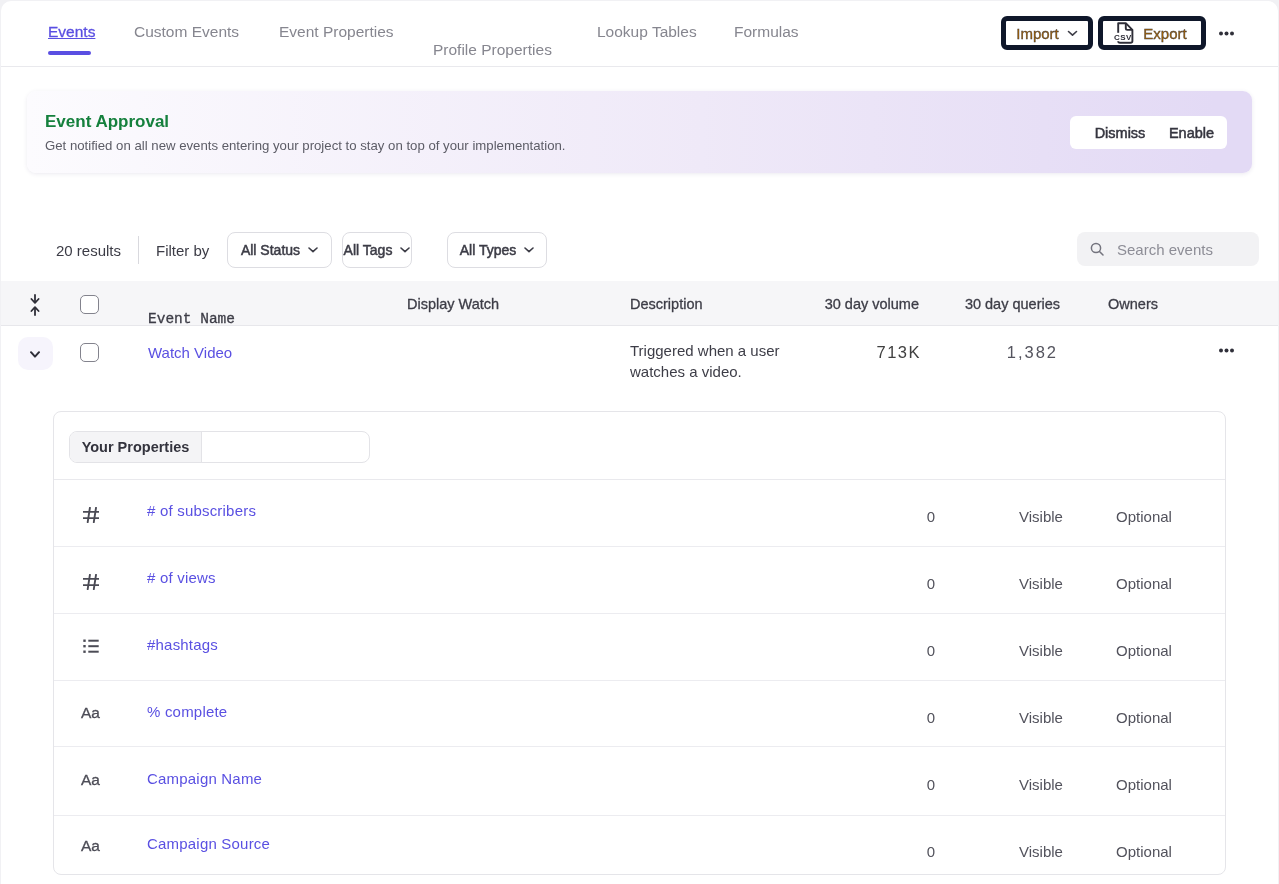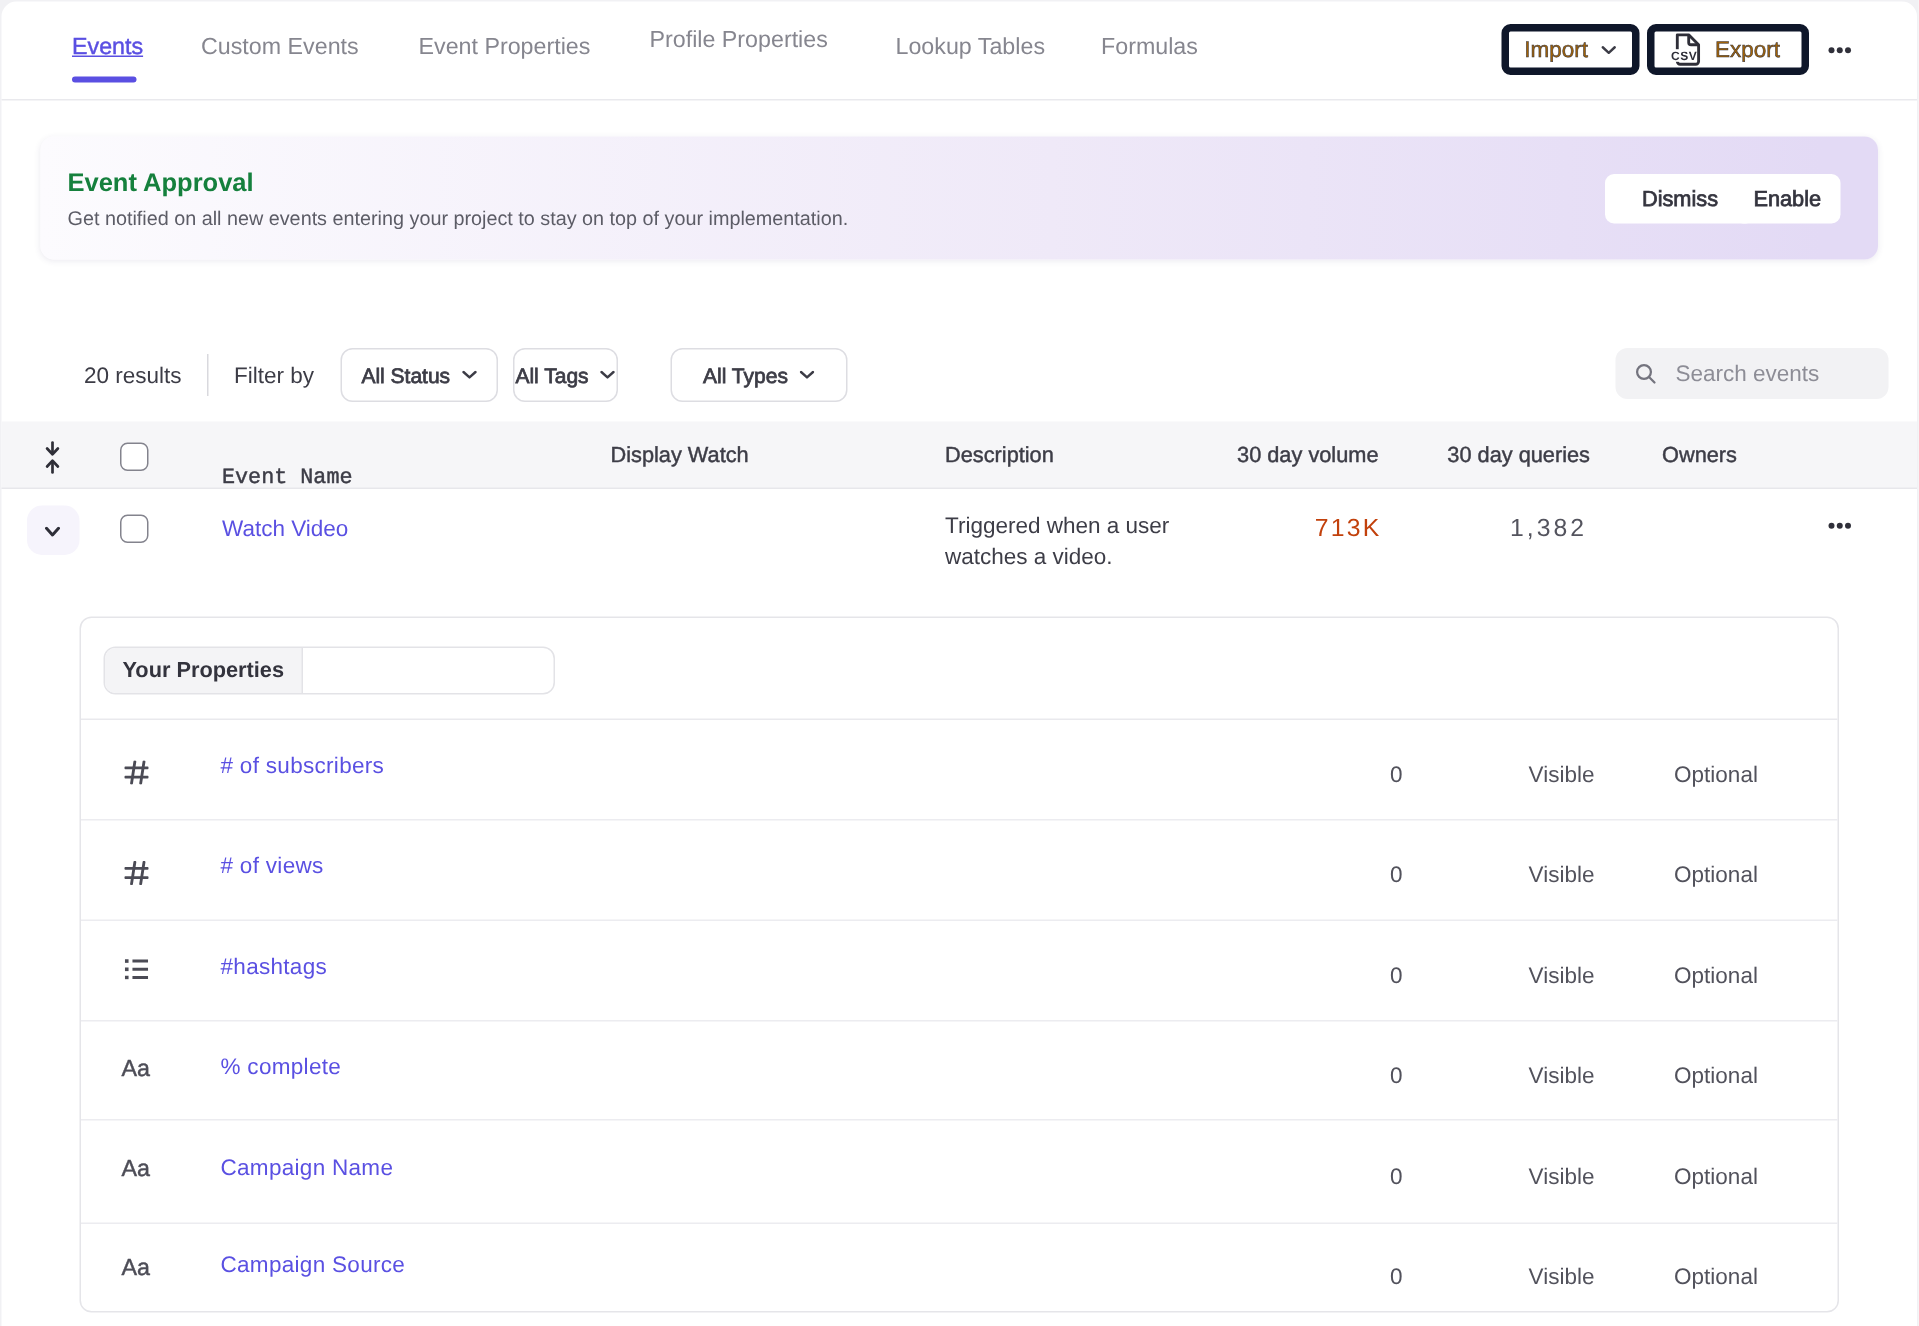--- a/index.html
+++ b/index.html
@@ -16,21 +16,21 @@
   .propval { position:absolute; font-size:15px; color:#52525c; white-space:nowrap; }
 </style>
 </head>
 <body>
 <div class="card"></div>
 
 <div class="tab active" style="left:48px; top:23px;">Events</div>
 <div class="abs" style="left:48px; top:51px; width:43px; height:4px; border-radius:2px; background:#5a4fe2;"></div>
 <div class="tab" style="left:134px; top:23px;">Custom Events</div>
 <div class="tab" style="left:279px; top:23px;">Event Properties</div>
-<div class="tab" style="left:433px; top:18px;">Profile Properties</div>
+<div class="tab" style="left:433px; top:41px;">Profile Properties</div>
 <div class="tab" style="left:597px; top:23px;">Lookup Tables</div>
 <div class="tab" style="left:734px; top:23px;">Formulas</div>
 <div class="abs" style="left:1px; top:66px; right:1px; height:1px; background:#e9e9ed;"></div>
 
 <div class="btn" style="left:1001px; top:16px; width:92px; height:34px; gap:8px;">Import
   <svg width="11" height="7" viewBox="0 0 11 7">
       <path d="M1.5 1.5 L5.5 5.2 L9.5 1.5" fill="none" stroke="#3c3c46" stroke-width="1.6" stroke-linecap="round" stroke-linejoin="round"></path>
     </svg>
 </div>
 <div class="btn" style="left:1098px; top:16px; width:108px; height:34px; gap:9px;">
@@ -59,21 +59,21 @@
 <div class="ddbtn" style="left:227px; top:232px; width:105px; height:36px;">All Status
   <svg width="10" height="6" viewBox="0 0 10 6">
       <path d="M1 1 L5 4.6 L9 1" fill="none" stroke="#3c3c46" stroke-width="1.6" stroke-linecap="round" stroke-linejoin="round"></path>
     </svg>
 </div>
 <div class="ddbtn" style="left:342px; top:232px; width:70px; height:36px;">All Tags
   <svg width="10" height="6" viewBox="0 0 10 6">
       <path d="M1 1 L5 4.6 L9 1" fill="none" stroke="#3c3c46" stroke-width="1.6" stroke-linecap="round" stroke-linejoin="round"></path>
     </svg>
 </div>
-<div class="ddbtn" style="left:447px; top:232px; width:118px; height:36px;">All Types
+<div class="ddbtn" style="left:447px; top:232px; width:100px; height:36px;">All Types
   <svg width="10" height="6" viewBox="0 0 10 6">
       <path d="M1 1 L5 4.6 L9 1" fill="none" stroke="#3c3c46" stroke-width="1.6" stroke-linecap="round" stroke-linejoin="round"></path>
     </svg>
 </div>
 
 <div class="abs" style="left:1077px; top:232px; width:182px; height:34px; background:#f2f2f4; border-radius:8px;"></div>
 <svg class="abs" style="left:1089px; top:241px;" width="16" height="16" viewBox="0 0 16 16">
   <circle cx="7" cy="7" r="4.6" fill="none" stroke="#74747e" stroke-width="1.5"></circle>
   <path d="M10.5 10.5 L14 14" stroke="#74747e" stroke-width="1.5" stroke-linecap="round"></path>
 </svg>
@@ -96,21 +96,21 @@
 <div class="hdrline" style="left:950px; top:296px; width:110px; text-align:right;">30 day queries</div>
 <div class="hdrline" style="left:1108px; top:296px;">Owners</div>
 
 <div class="abs" style="left:18px; top:337px; width:35px; height:33px; border-radius:10px; background:#f6f4fc;"></div>
 <svg class="abs" style="left:30px; top:351px;" width="10" height="8" viewBox="0 0 10 8">
   <path d="M1 1.2 L5 5.6 L9 1.2" fill="none" stroke="#2e2e38" stroke-width="2" stroke-linecap="round" stroke-linejoin="round"></path>
 </svg>
 <div class="abs" style="left:80px; top:343px; width:19px; height:19px; border:1.6px solid #83838d; border-radius:5px; background:#fff;"></div>
 <div class="abs purple" style="left:148px; top:344px; font-size:15px;">Watch Video</div>
 <div class="abs" style="left:630px; top:340px; font-size:15px; color:#3d3d47; line-height:21px;">Triggered when a user<br>watches a video.</div>
-<div class="abs" style="left:819px; top:343px; width:102px; text-align:right; font-size:16.5px; color:#c2410c; letter-spacing:1.5px;">713K</div>
+<div class="abs" style="left:819px; top:343px; width:102px; text-align:right; font-size:16.5px; color:#404040; letter-spacing:1.5px;">713K</div>
 <div class="abs" style="left:955px; top:343px; width:103px; text-align:right; font-size:16.5px; color:#54545e; letter-spacing:2px;">1,382</div>
 <svg class="abs" style="left:1218px; top:346px;" width="17" height="9" viewBox="0 0 17 9">
   <circle cx="3" cy="4.5" r="2" fill="#30303a"></circle>
     <circle cx="8.5" cy="4.5" r="2" fill="#30303a"></circle>
     <circle cx="14" cy="4.5" r="2" fill="#30303a"></circle>
 </svg>
 
 <div class="abs" style="left:53px; top:411px; width:1173px; height:464px; background:#fff; border:1px solid #e5e5e9; border-radius:8px;"></div>
 
 <div class="abs" style="left:69px; top:431px; width:301px; height:32px; border:1px solid #e3e3e7; border-radius:8px; background:#fff; overflow:hidden; display:flex;">

